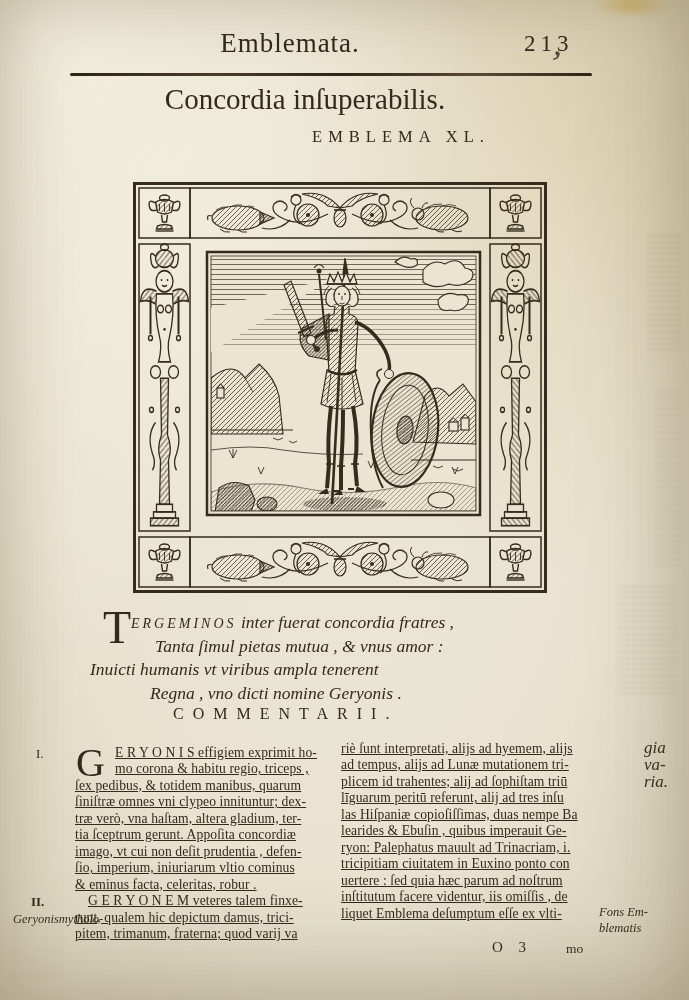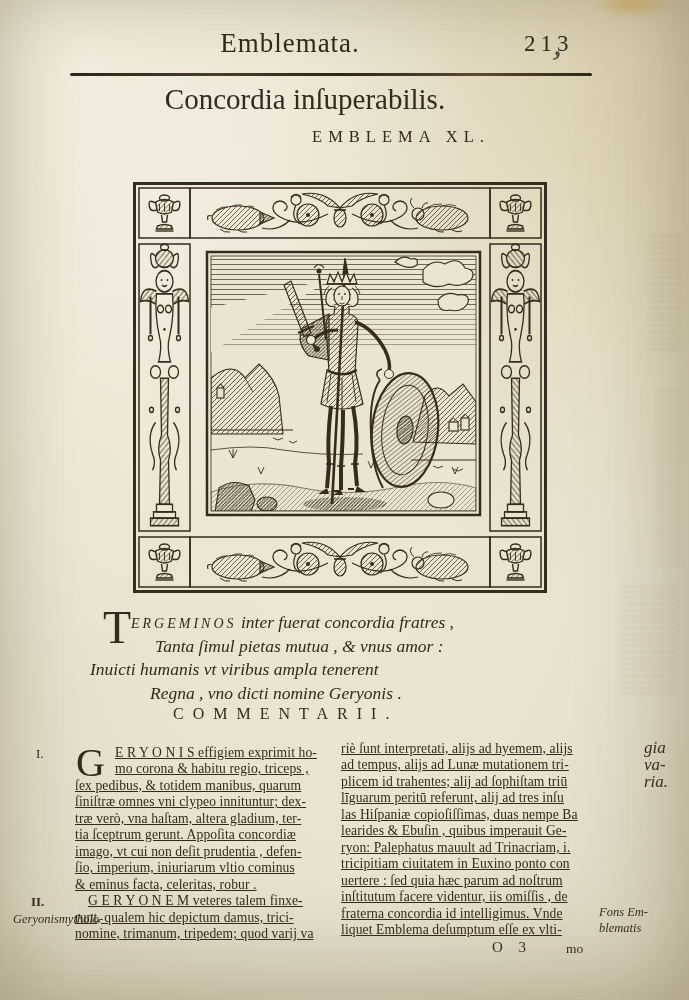--- a/index.html
+++ b/index.html
@@ -298,32 +298,31 @@
       <span class="tline">mo corona &amp; habitu regio, triceps ,</span>
       <span class="tline">ſex pedibus, &amp; totidem manibus, quarum</span>
       <span class="tline">ſiniſtræ omnes vni clypeo innituntur; dex-</span>
       <span class="tline">træ verò, vna haſtam, altera gladium, ter-</span>
       <span class="tline">tia ſceptrum gerunt. Appoſita concordiæ</span>
       <span class="tline">imago, vt cui non deſit prudentia , defen-</span>
       <span class="tline">ſio, imperium, iniuriarum vltio cominus</span>
       <span class="tline">&amp; eminus facta, celeritas, robur .</span>
       <span class="tline">G E R Y O N E M veteres talem finxe-</span>
       <span class="tline">runt, qualem hic depictum damus, trici-</span>
-      <span class="tline">nomine, trimanum, tripedem; quod varij va</span>
+      <span class="tline">pitem, trimanum, fraterna; quod varij va</span>
     </div>
   <div class="col col-right">
       <span class="tline">riè ſunt interpretati, alijs ad hyemem, alijs</span>
       <span class="tline">ad tempus, alijs ad Lunæ mutationem tri-</span>
       <span class="tline">plicem id trahentes; alij ad ſophiſtam triū</span>
       <span class="tline">līguarum peritū referunt, alij ad tres inſu</span>
       <span class="tline">las Hiſpaniæ copioſiſſimas, duas nempe Ba</span>
       <span class="tline">learides &amp; Ebuſin , quibus imperauit Ge-</span>
       <span class="tline">ryon: Palephatus mauult ad Trinacriam, i.</span>
       <span class="tline">tricipitiam ciuitatem in Euxino ponto con</span>
       <span class="tline">uertere : ſed quia hæc parum ad noſtrum</span>
       <span class="tline">inſtitutum facere videntur, iis omiſſis , de</span>
-      <span class="tline">fraterna concordia id intelligimus. Vnde</span>
       <span class="tline">liquet Emblema deſumptum eſſe ex vlti-</span>
     </div>
 
   <div class="signature">O 3</div>
   <div class="catchword">mo</div>
 </div>
 
 </body></html>

